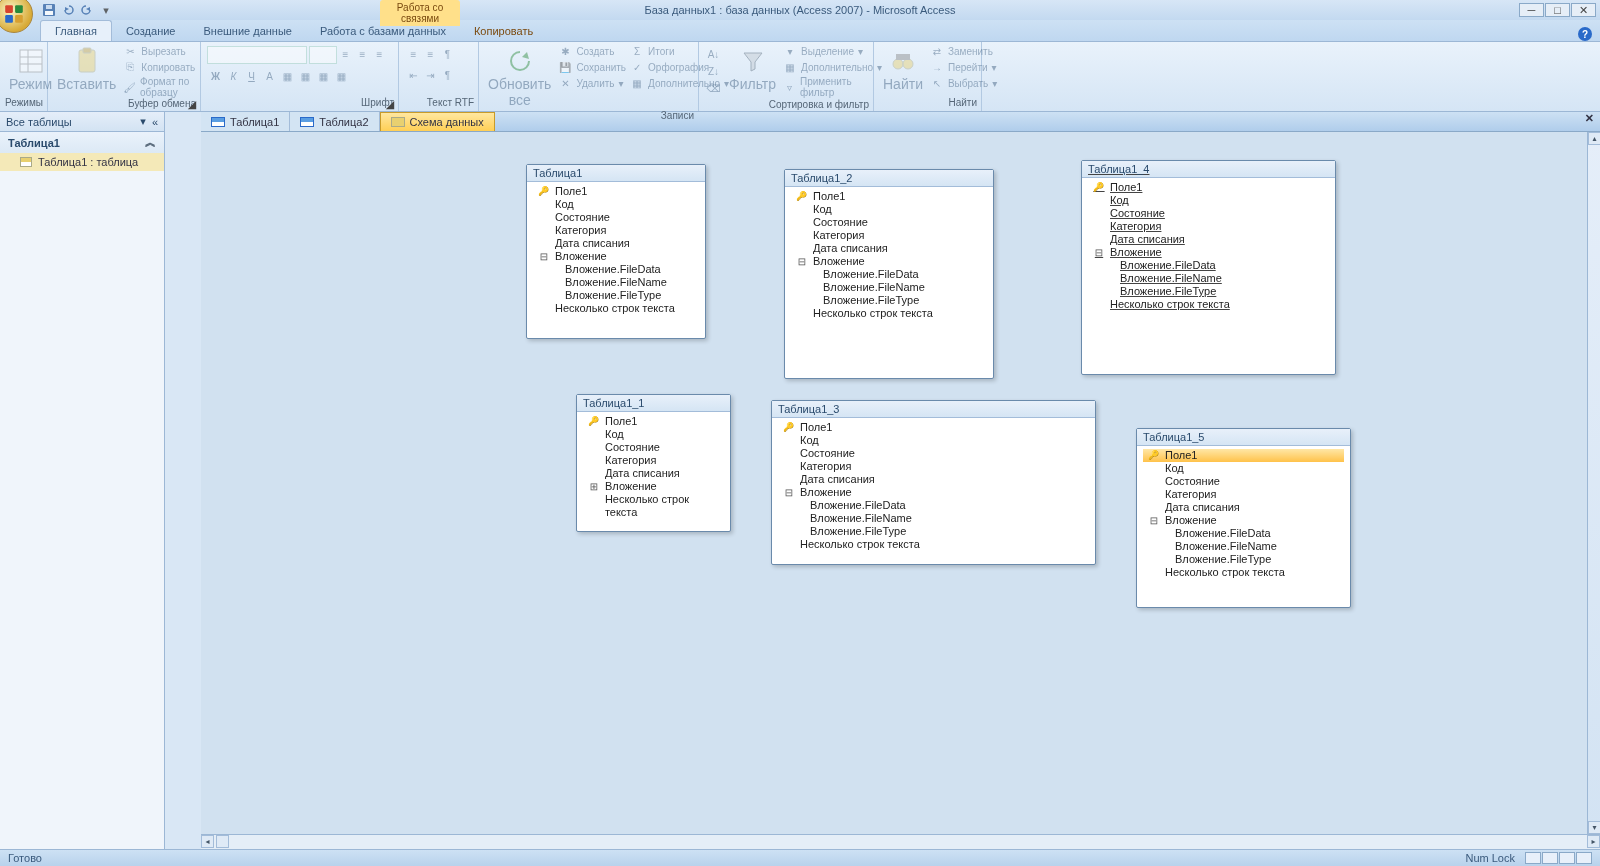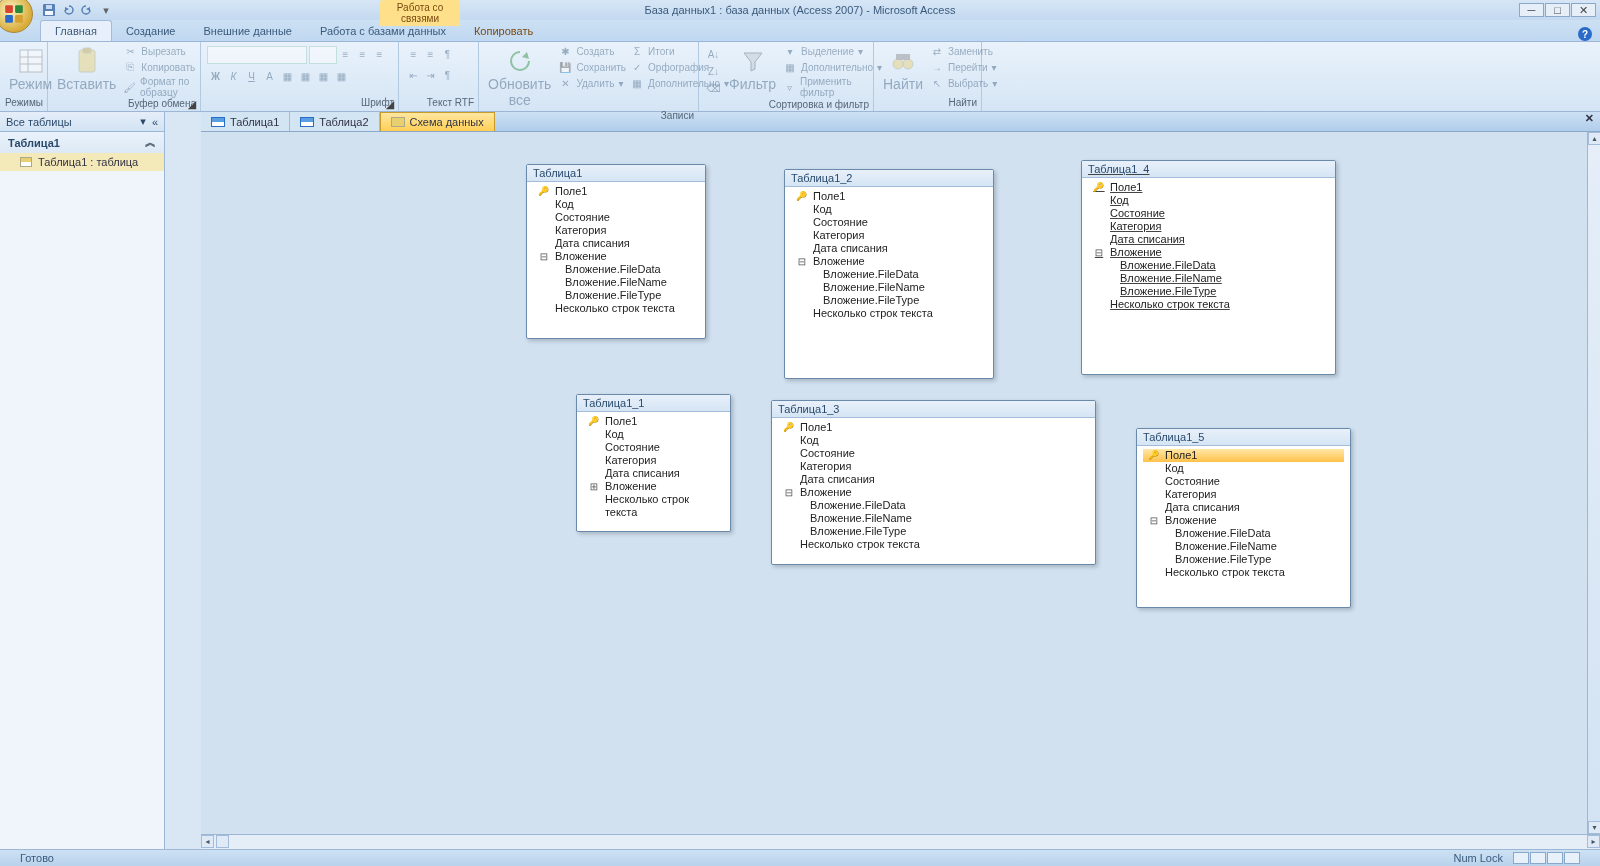--- a/index.html
+++ b/index.html
@@ -205,21 +205,21 @@
 }
 .bottom-rail {
   height: 15px; background: #e5eef7; border-top: 1px solid #9cb7d5;
   display: flex;
 }
 
 
 .statusbar {
   height: 17px; background: linear-gradient(to bottom,#cde1f4,#b8d2ec);
   border-top: 1px solid #9cb7d5;
-  display: flex; align-items: center; padding: 0 20px;
+  display: flex; align-items: center; padding: 0 8px;
   color: #3a5a7c; font-size: 11px;
 }
 .statusbar .right { margin-left: auto; display: flex; gap: 10px; align-items: center; }
 .view-dots { display: flex; gap: 1px; }
 .view-dots span { width: 16px; height: 12px; border: 1px solid #8aa9c8; background: #e8f0fa; }
 </style>
 </head>
 <body>
 
 <div class="titlebar">

